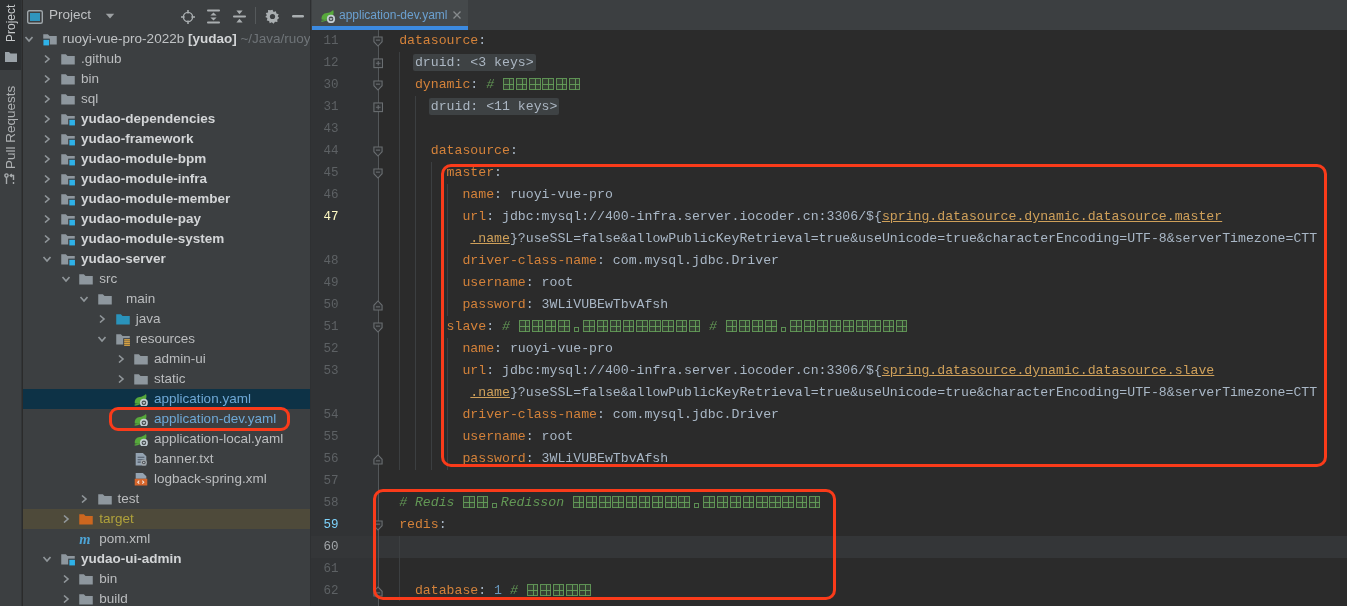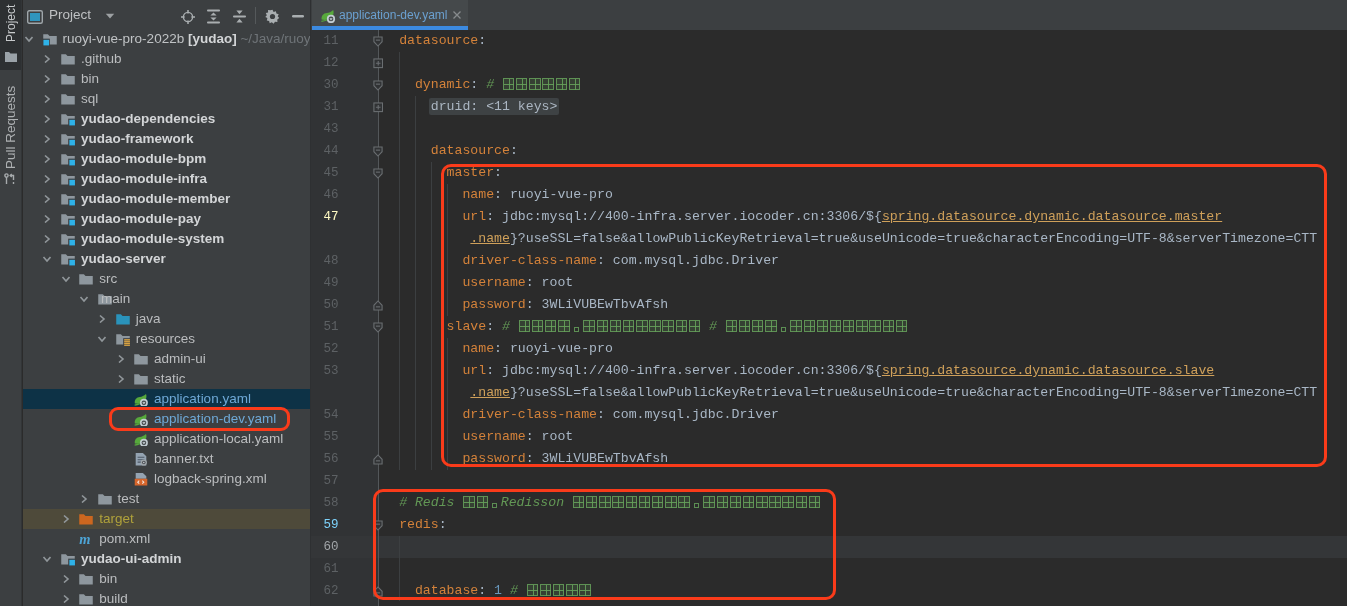--- a/index.html
+++ b/index.html
@@ -243,21 +243,21 @@
           </svg>
           <span class="tlabel" style="left:76.2px">src</span>
         </div>
       <div class="trow" style="top:289px">
           <svg class="chev" style="left:56.0px">
             <path d="M1.5 3 L5 7 L8.5 3" fill="none" stroke="#91979b" stroke-width="1.6"></path>
           </svg>
           <svg class="ficon" style="left:73.5px" viewBox="0 0 16 14.5">
             <path d="M1 2.3 h4.8 l1.7 1.9 H15 V12.9 H1 Z" fill="#8e979e"></path>
           </svg>
-          <span class="tlabel" style="left:78px">main</span>
+          <span class="tlabel" style="left:103px">main</span>
         </div>
       <div class="trow" style="top:309px">
           <svg class="chev" style="left:74.3px">
             <path d="M3 1.5 L7 5 L3 8.5" fill="none" stroke="#91979b" stroke-width="1.6"></path>
           </svg>
           <svg class="ficon" style="left:91.8px" viewBox="0 0 16 14.5">
             <path d="M1 2.3 h4.8 l1.7 1.9 H15 V12.9 H1 Z" fill="#2a93bb"></path>
           </svg>
           <span class="tlabel" style="left:112.8px">java</span>
         </div>
@@ -429,20 +429,21 @@
     <div class="guide" style="left:136.2px;top:338px;height:132px"></div>
     <div class="guide" style="left:88.3px;top:536px;height:65px"></div>
     <div class="abs" id="foldline"></div>
     <div class="lnum" style="left:-32.5px;top:30px;color:#5d6164">11</div>
     <div class="crow" style="top:30px">  <span class="k">datasource</span>:</div>
     <svg class="mk" style="left:62px;top:36px" viewBox="0 0 11 12">
         <path d="M1 1 H10 V6.2 L5.5 11 L1 6.2 Z" fill="#313335" stroke="#6a6e71" stroke-width="1.2"></path>
         <path d="M3.2 4.5 H7.8" stroke="#6a6e71" stroke-width="1.2"></path>
       </svg>
     <div class="lnum" style="left:-32.5px;top:52px;color:#5d6164">12</div>
+    <div class="crow" style="top:52px">    <span class="fold">druid: &lt;3 keys&gt;</span></div>
     <svg class="mk" style="left:62px;top:58px" viewBox="0 0 11 12">
         <rect x="1" y="1" width="9.5" height="9.5" fill="#313335" stroke="#6a6e71" stroke-width="1.2"></rect>
         <path d="M3.2 5.75 H8.3 M5.75 3.2 V8.3" stroke="#6a6e71" stroke-width="1.2"></path>
       </svg>
     <div class="lnum" style="left:-32.5px;top:74px;color:#5d6164">30</div>
     <div class="crow" style="top:74px">    <span class="k">dynamic</span>: <span class="c"># <span class="j"></span><span class="j"></span><span class="j"></span><span class="j"></span><span class="j"></span><span class="j"></span></span></div>
     <svg class="mk" style="left:62px;top:80px" viewBox="0 0 11 12">
         <path d="M1 1 H10 V6.2 L5.5 11 L1 6.2 Z" fill="#313335" stroke="#6a6e71" stroke-width="1.2"></path>
         <path d="M3.2 4.5 H7.8" stroke="#6a6e71" stroke-width="1.2"></path>
       </svg>

